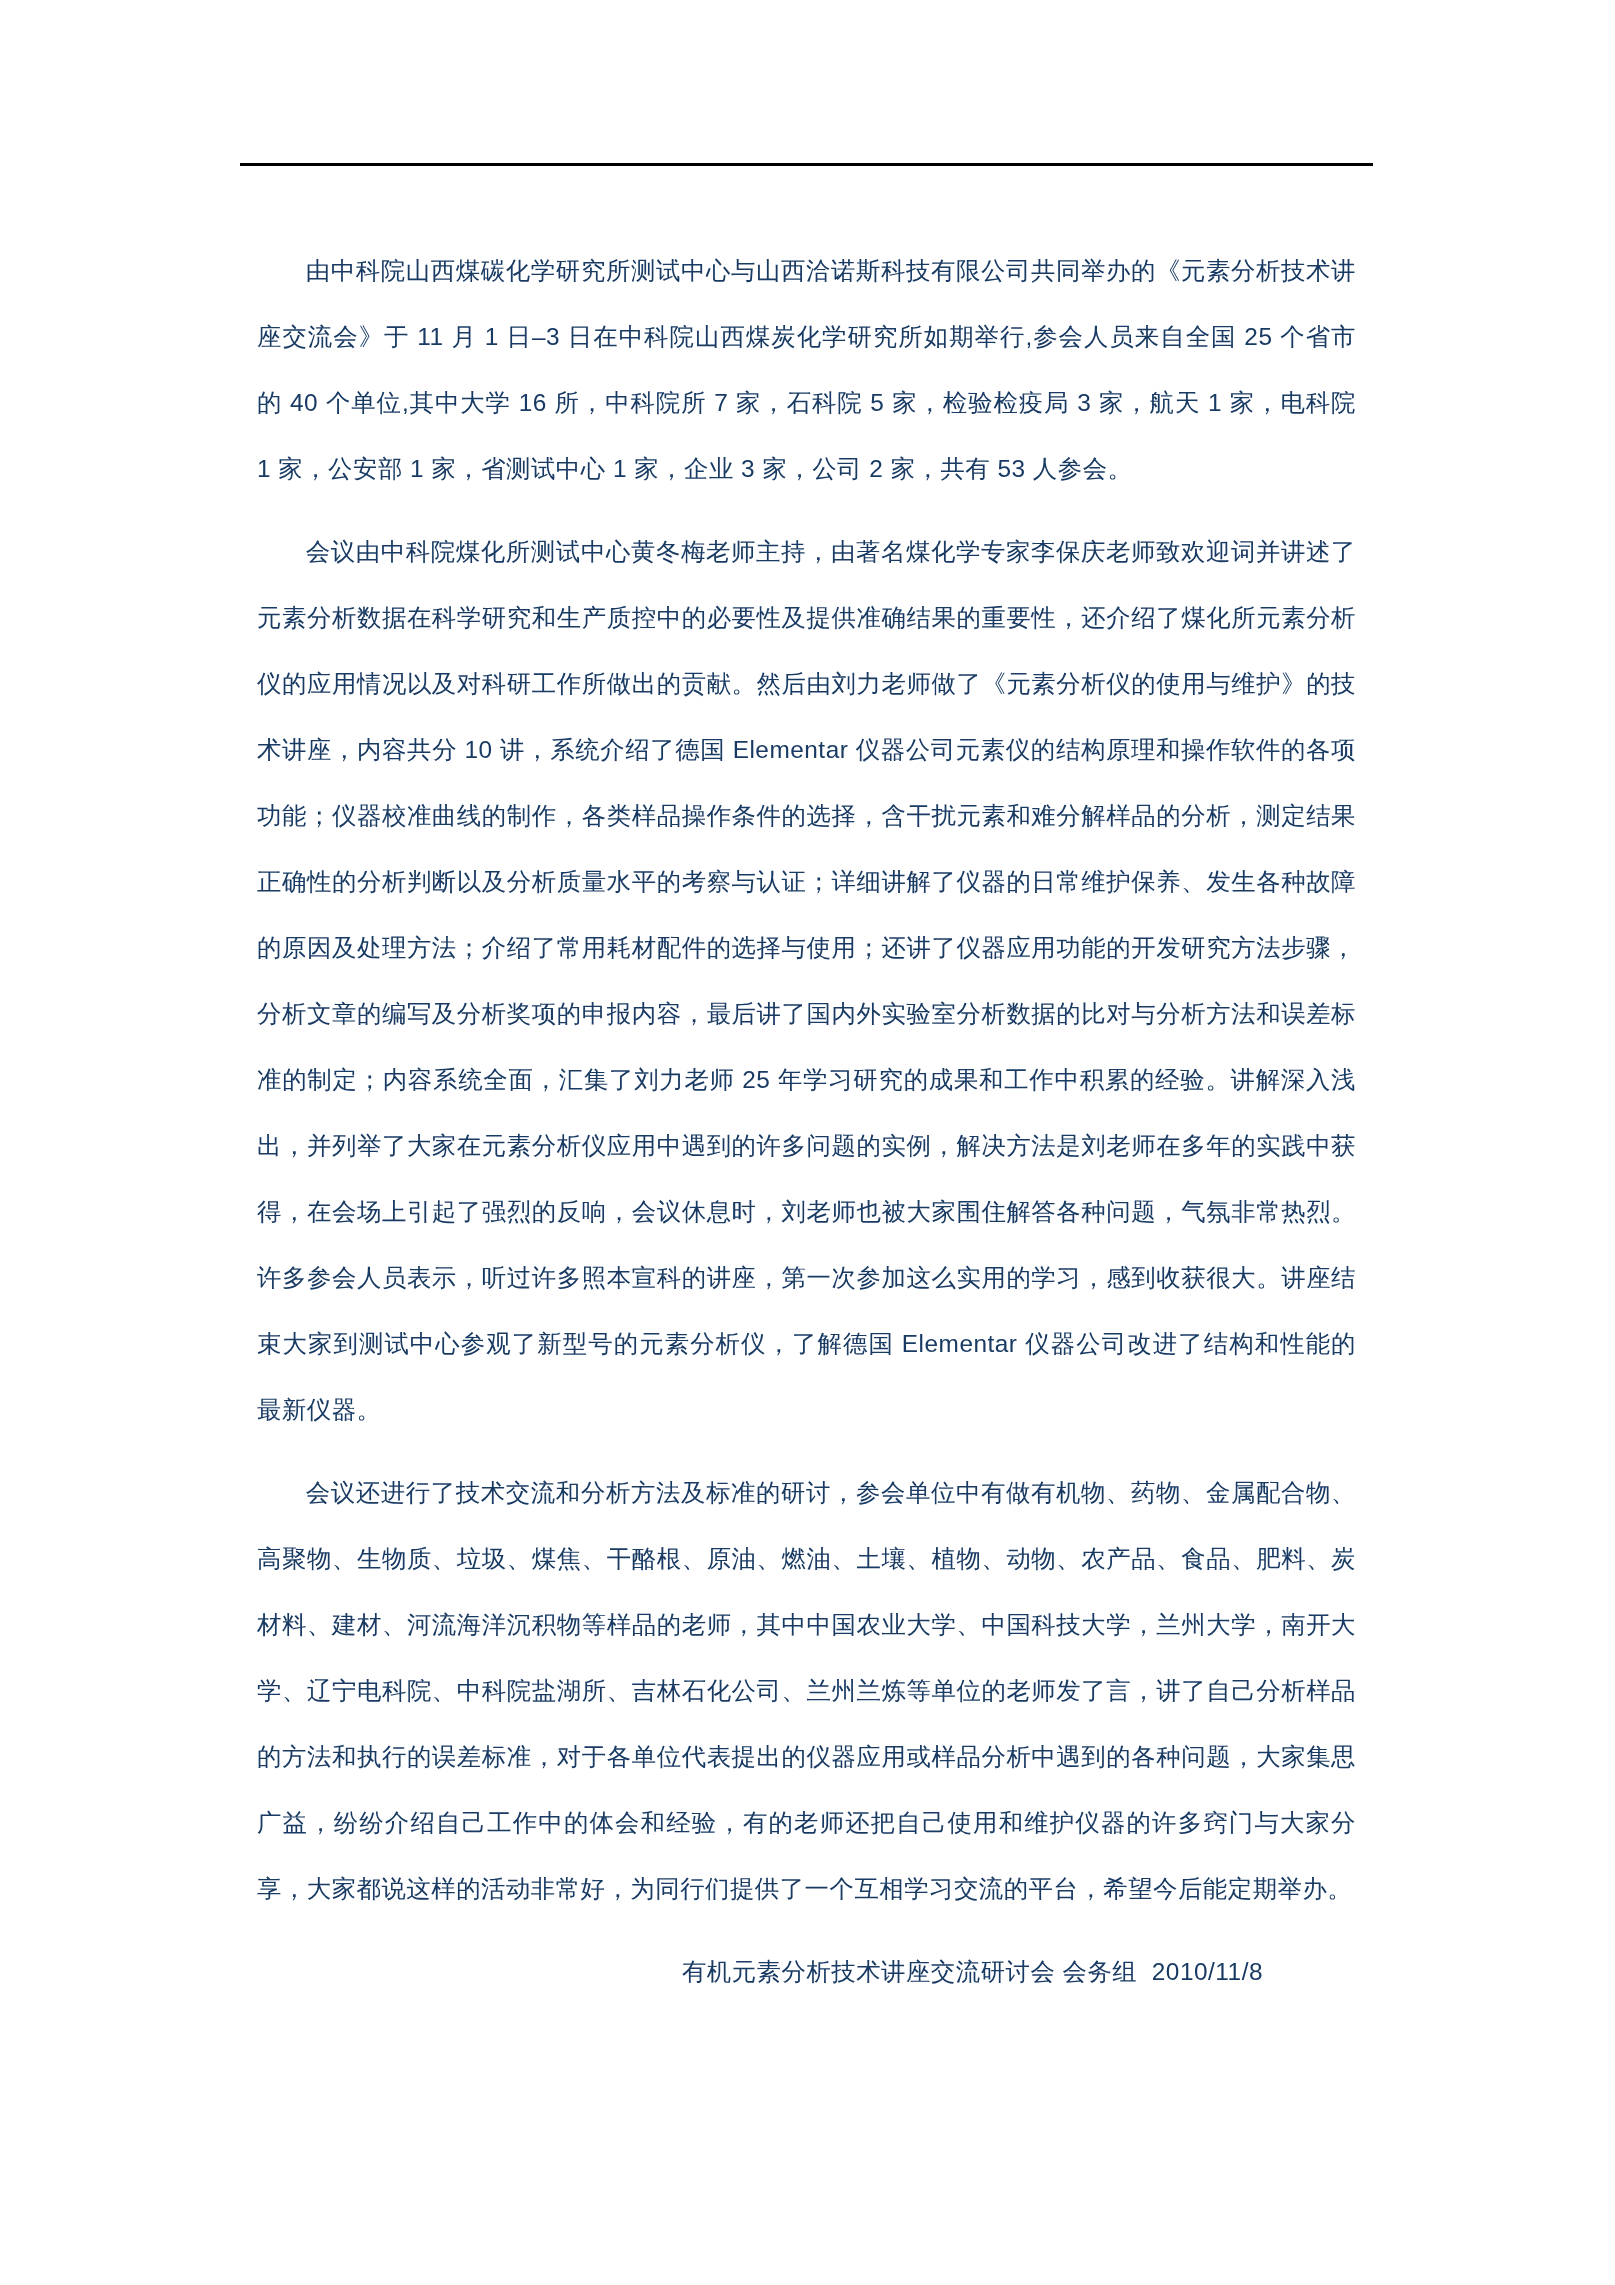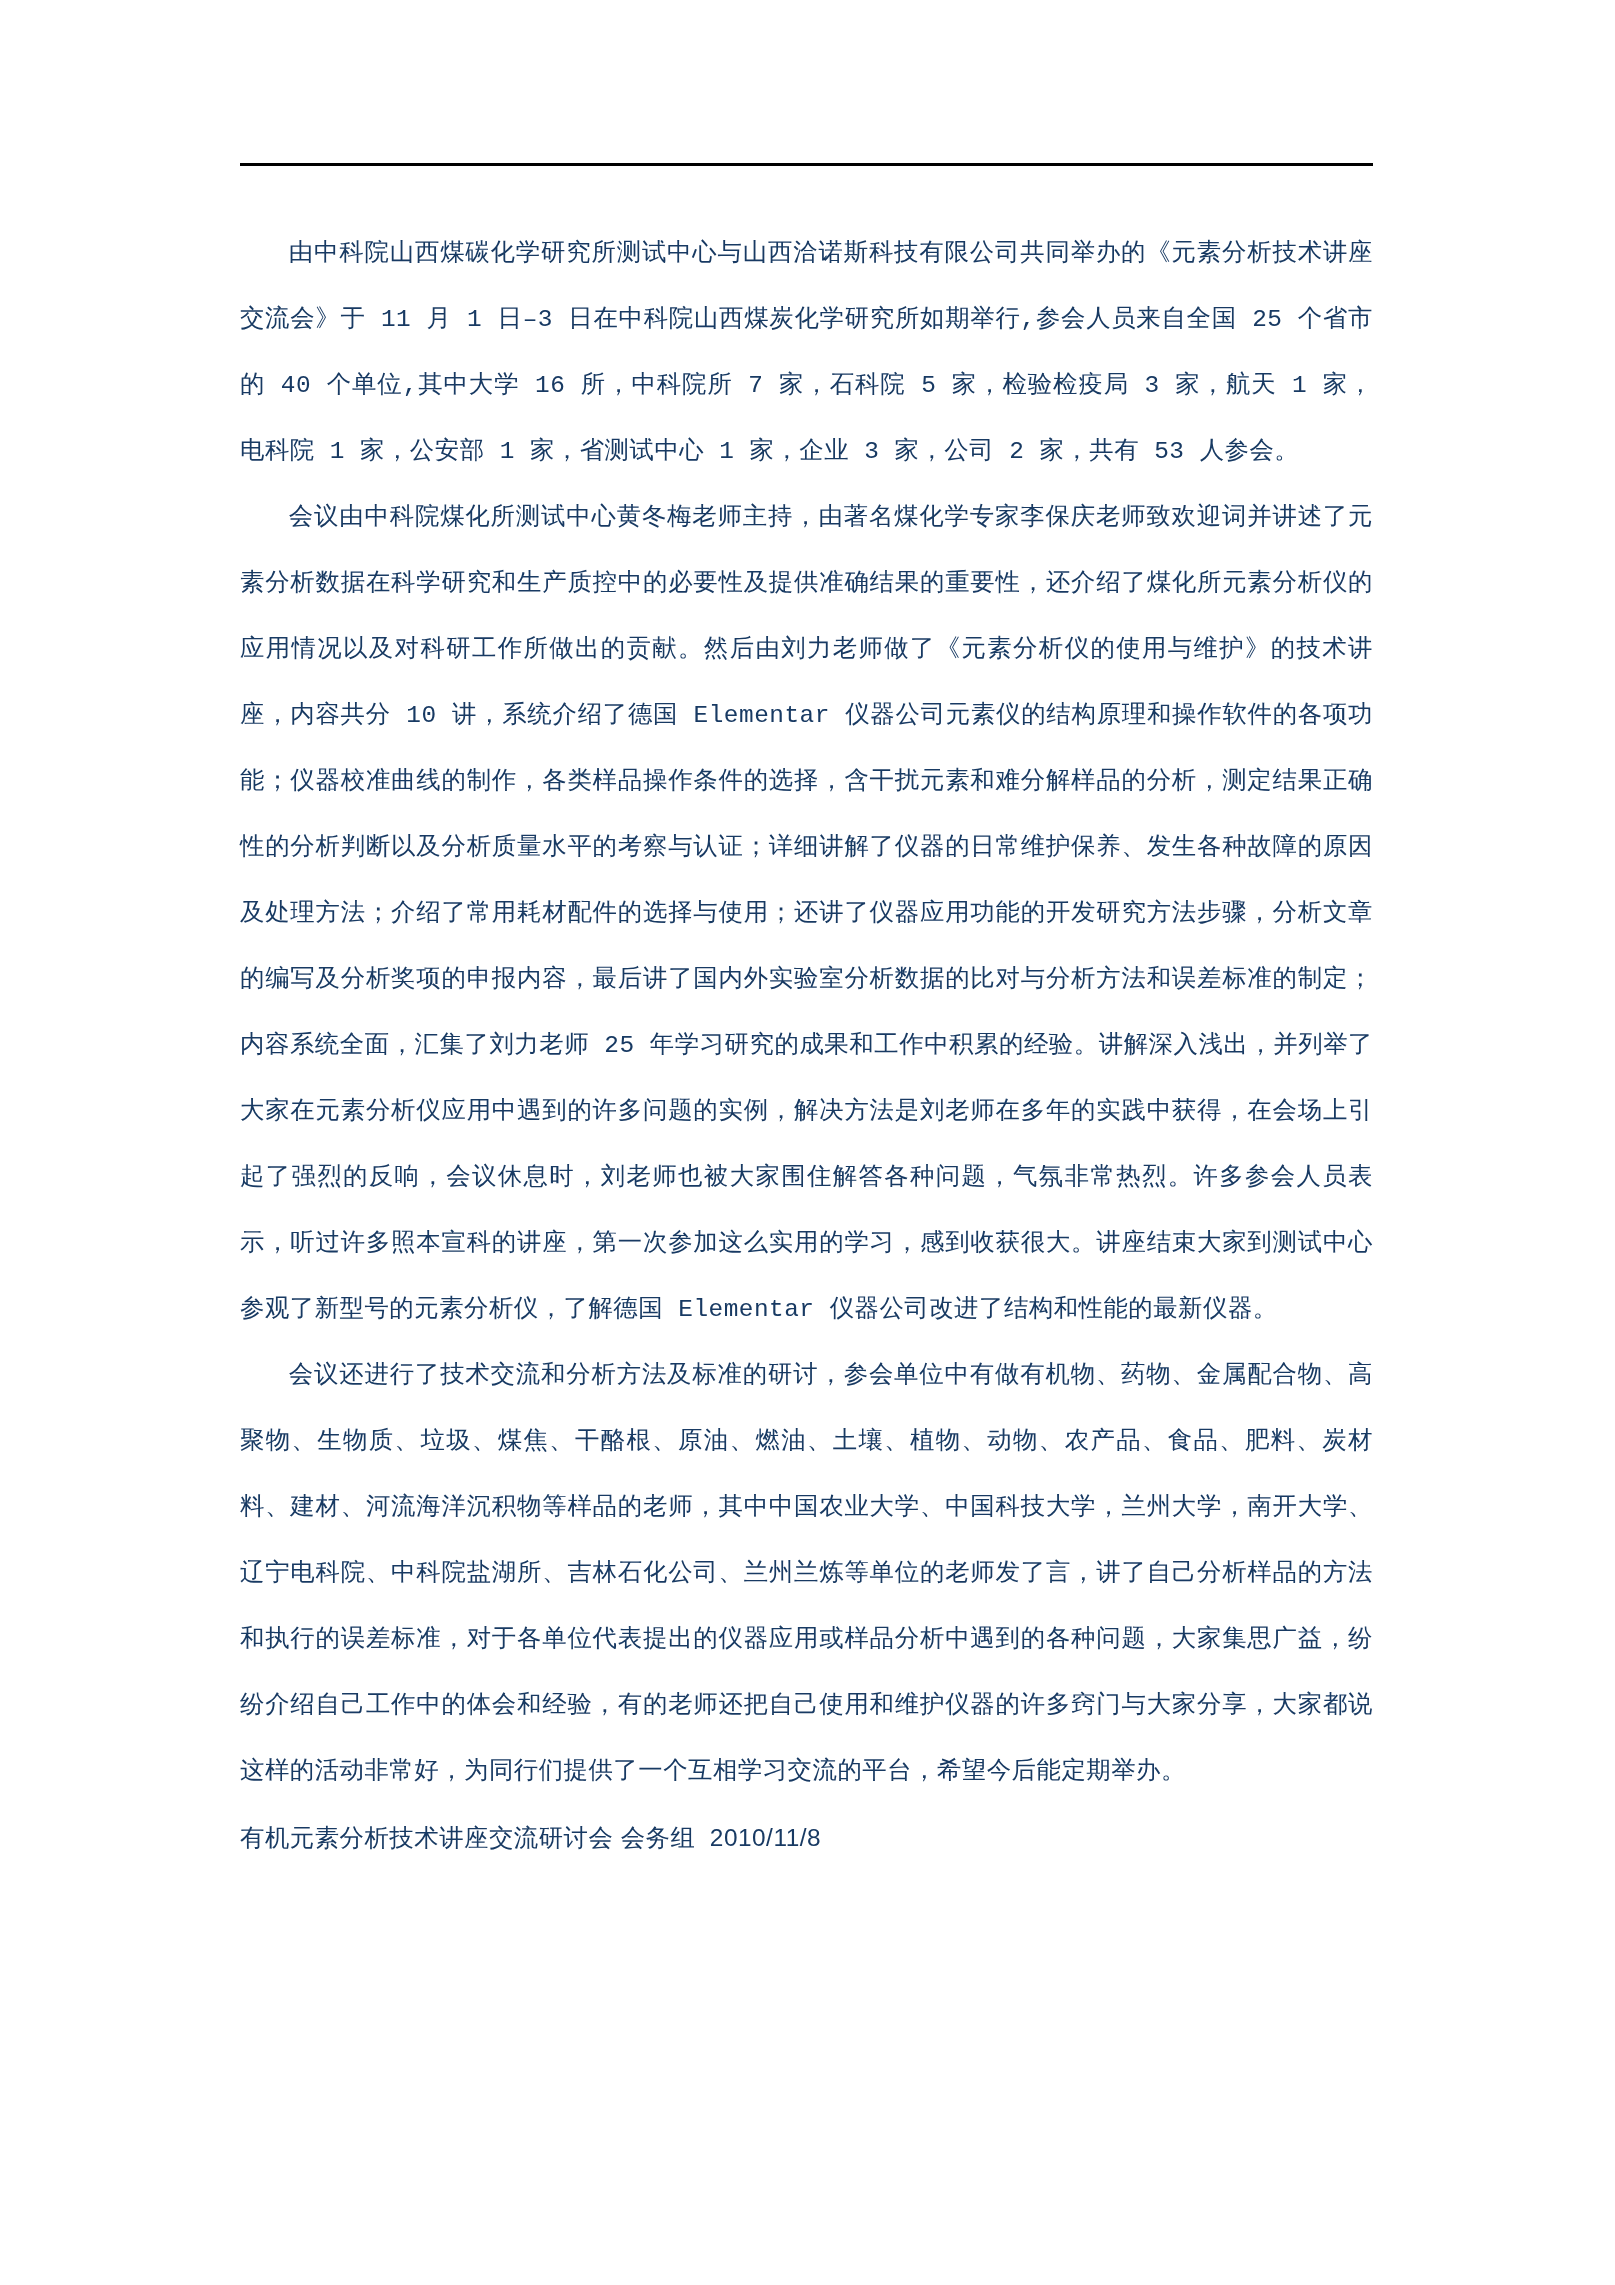--- a/index.html
+++ b/index.html
@@ -28,29 +28,29 @@
     position: absolute;
     top: 221px;
     left: 240px;
     width: 1133px;
     font-size: 24.4px;
     line-height: 66px;
     text-align: justify;
     letter-spacing: 0.5px;
   }
   .para {
-    margin: 0;
+    margin: 17px;
     padding: 0;
     text-indent: 2em;
-    font-family: Liberation Mono, monospace;
   }
   .signature {
     margin: 0;
     padding: 0 110px 0 0;
     text-indent: 0;
+    text-align: right;
     white-space: pre-wrap;
   }
 </style>
 </head>
 <body>
 
 <div class="page">
   <div class="header-rule"></div>
   <div class="content">
     <p class="para">由中科院山西煤碳化学研究所测试中心与山西洽诺斯科技有限公司共同举办的《元素分析技术讲座交流会》于 11 月 1 日–3 日在中科院山西煤炭化学研究所如期举行,参会人员来自全国 25 个省市的 40 个单位,其中大学 16 所，中科院所 7 家，石科院 5 家，检验检疫局 3 家，航天 1 家，电科院 1 家，公安部 1 家，省测试中心 1 家，企业 3 家，公司 2 家，共有 53 人参会。</p>

